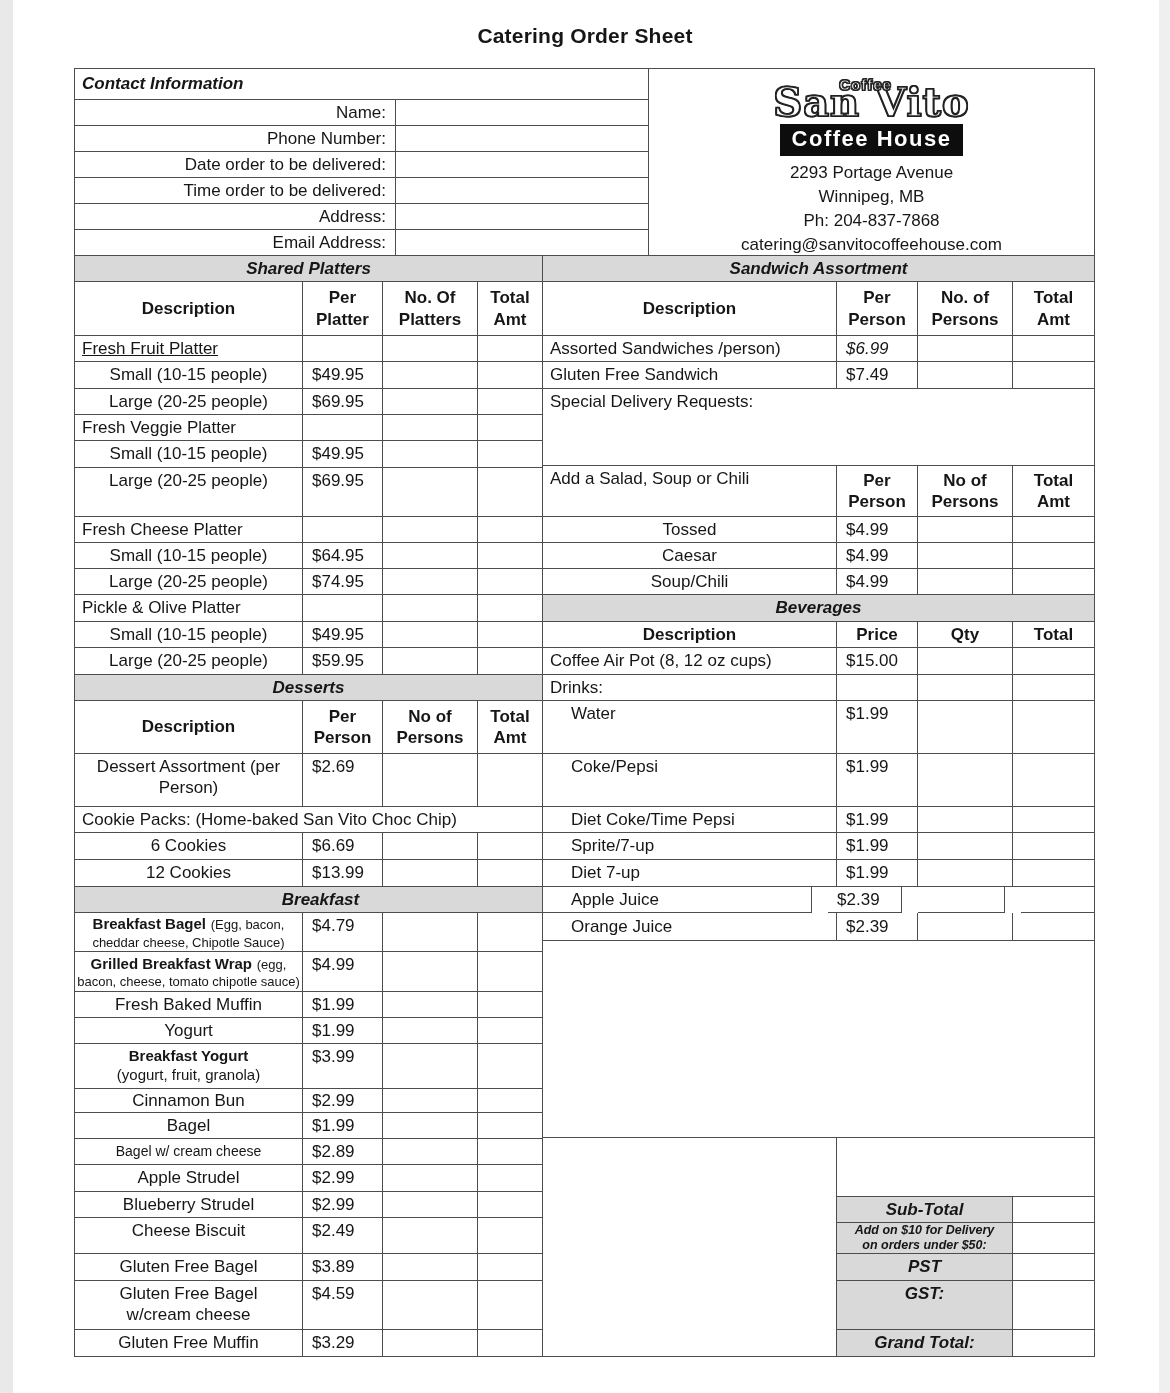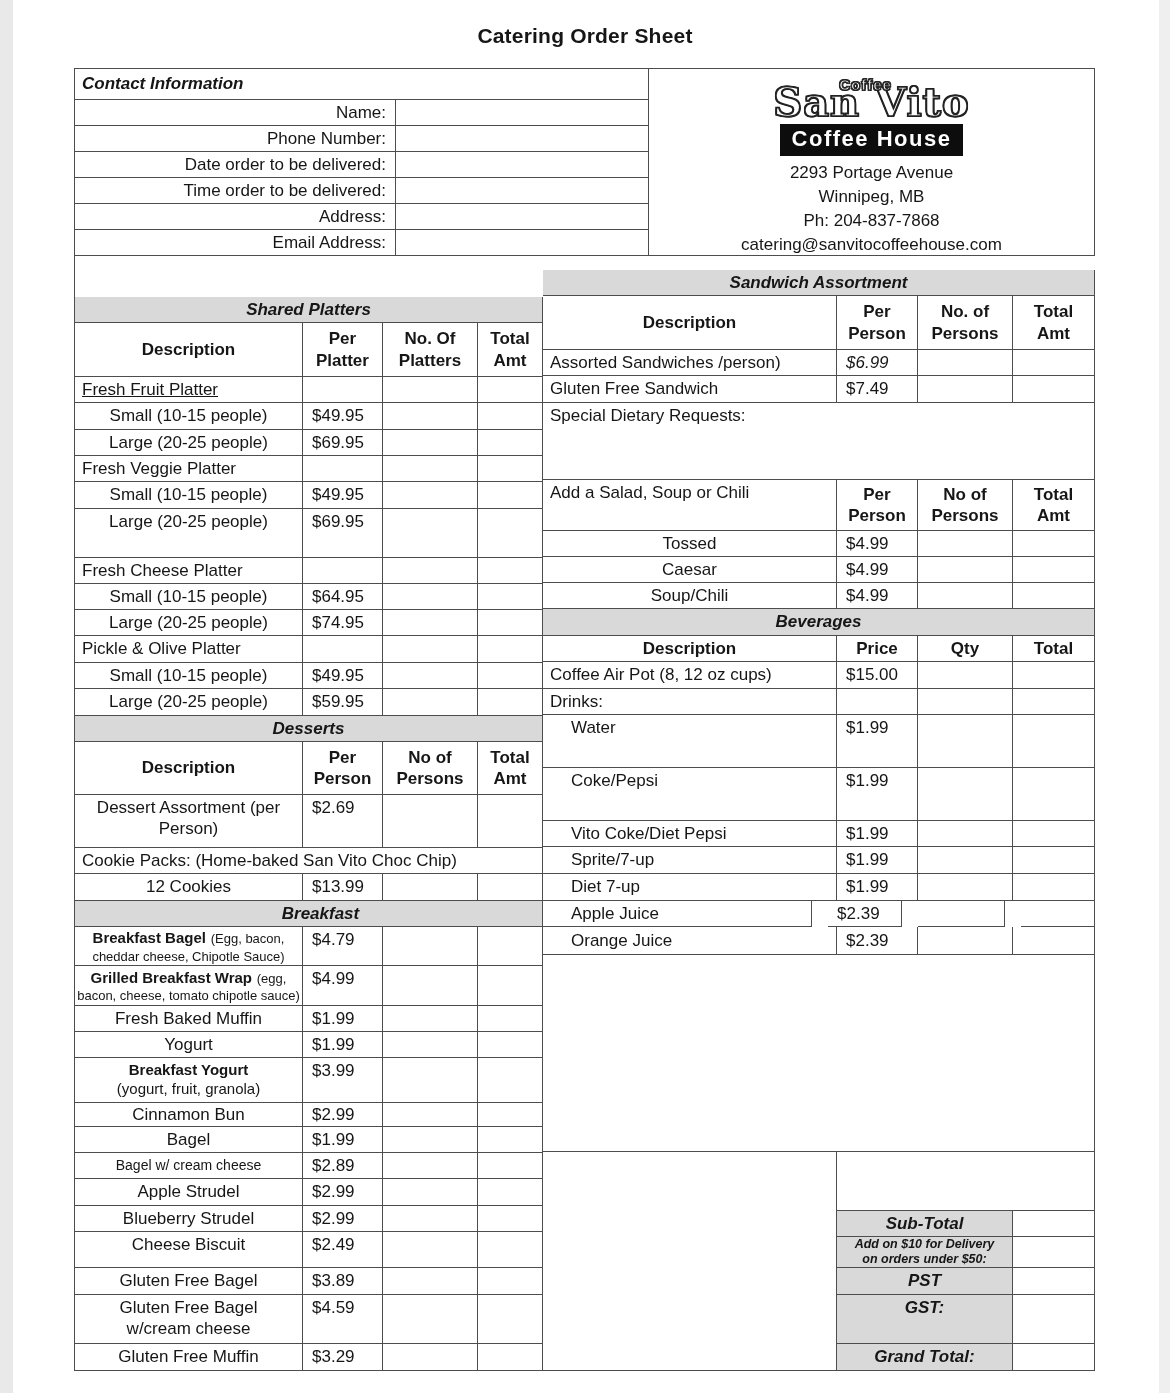--- a/index.html
+++ b/index.html
@@ -207,20 +207,26 @@
       <div class="row" style="height:53px;">
           <div class="c top" style="width:228px;">Dessert Assortment (per Person)</div>
           <div class="c pl top" style="width:80px;">$2.69</div>
           <div class="c" style="width:95px;"></div>
           <div class="c" style="width:65px;"></div>
         </div>
       <div class="row" style="height:26px;">
           <div class="c l" style="width:468px;">Cookie Packs:  (Home-baked San Vito Choc Chip)</div>
         </div>
       <div class="row" style="height:27px;">
+          <div class="c" style="width:228px;">6 Cookies</div>
+          <div class="c pl" style="width:80px;">$6.69</div>
+          <div class="c" style="width:95px;"></div>
+          <div class="c" style="width:65px;"></div>
+        </div>
+      <div class="row" style="height:27px;">
           <div class="c" style="width:228px;">12 Cookies</div>
           <div class="c pl" style="width:80px;">$13.99</div>
           <div class="c" style="width:95px;"></div>
           <div class="c" style="width:65px;"></div>
         </div>
 
       <div class="row" style="height:26px;">
           <div class="c g bi" style="width:468px;padding-left:24px;">Breakfast</div>
         </div>
       <div class="row" style="height:39px;">
@@ -312,21 +318,21 @@
           <div class="c" style="width:65px;"></div>
         </div>
       <div class="row" style="height:27px;">
           <div class="c" style="width:228px;">Gluten Free Muffin</div>
           <div class="c pl" style="width:80px;">$3.29</div>
           <div class="c" style="width:95px;"></div>
           <div class="c" style="width:65px;"></div>
         </div>
     </div>
 
-    <div class="col" style="width:552px;margin-top:14px;">
+    <div class="col" style="width:552px;">
 
       <div class="row" style="height:26px;">
           <div class="c g bi" style="width:552px;">Sandwich Assortment</div>
         </div>
       <div class="row" style="height:54px;">
         <div class="c b" style="width:294px;">Description</div>
         <div class="c b pre" style="width:81px;">Per
 Person</div>
         <div class="c b pre" style="width:95px;">No. of
 Persons</div>
@@ -339,21 +345,21 @@
           <div class="c" style="width:95px;"></div>
           <div class="c" style="width:82px;"></div>
         </div>
       <div class="row" style="height:27px;">
           <div class="c l" style="width:294px;">Gluten Free Sandwich</div>
           <div class="c pl" style="width:81px;">$7.49</div>
           <div class="c" style="width:95px;"></div>
           <div class="c" style="width:82px;"></div>
         </div>
       <div class="row" style="height:77px;">
-          <div class="c l top" style="width:552px;">Special Dietary Requests:</div>
+          <div class="c l top" style="width:552px;">Special Delivery Requests:</div>
         </div>
 
       <div class="row" style="height:51px;">
         <div class="c l top" style="width:294px;">Add a Salad, Soup or Chili</div>
         <div class="c b pre" style="width:81px;">Per
 Person</div>
         <div class="c b pre" style="width:95px;">No of
 Persons</div>
         <div class="c b pre" style="width:82px;">Total
 Amt</div>
@@ -404,21 +410,21 @@
           <div class="c" style="width:95px;"></div>
           <div class="c" style="width:82px;"></div>
         </div>
       <div class="row" style="height:53px;">
           <div class="c l ind top" style="width:294px;">Coke/Pepsi</div>
           <div class="c pl top" style="width:81px;">$1.99</div>
           <div class="c" style="width:95px;"></div>
           <div class="c" style="width:82px;"></div>
         </div>
       <div class="row" style="height:26px;">
-          <div class="c l ind" style="width:294px;">Vito Coke/Diet Pepsi</div>
+          <div class="c l ind" style="width:294px;">Diet Coke/Time Pepsi</div>
           <div class="c pl" style="width:81px;">$1.99</div>
           <div class="c" style="width:95px;"></div>
           <div class="c" style="width:82px;"></div>
         </div>
       <div class="row" style="height:27px;">
           <div class="c l ind" style="width:294px;">Sprite/7-up</div>
           <div class="c pl" style="width:81px;">$1.99</div>
           <div class="c" style="width:95px;"></div>
           <div class="c" style="width:82px;"></div>
         </div>

